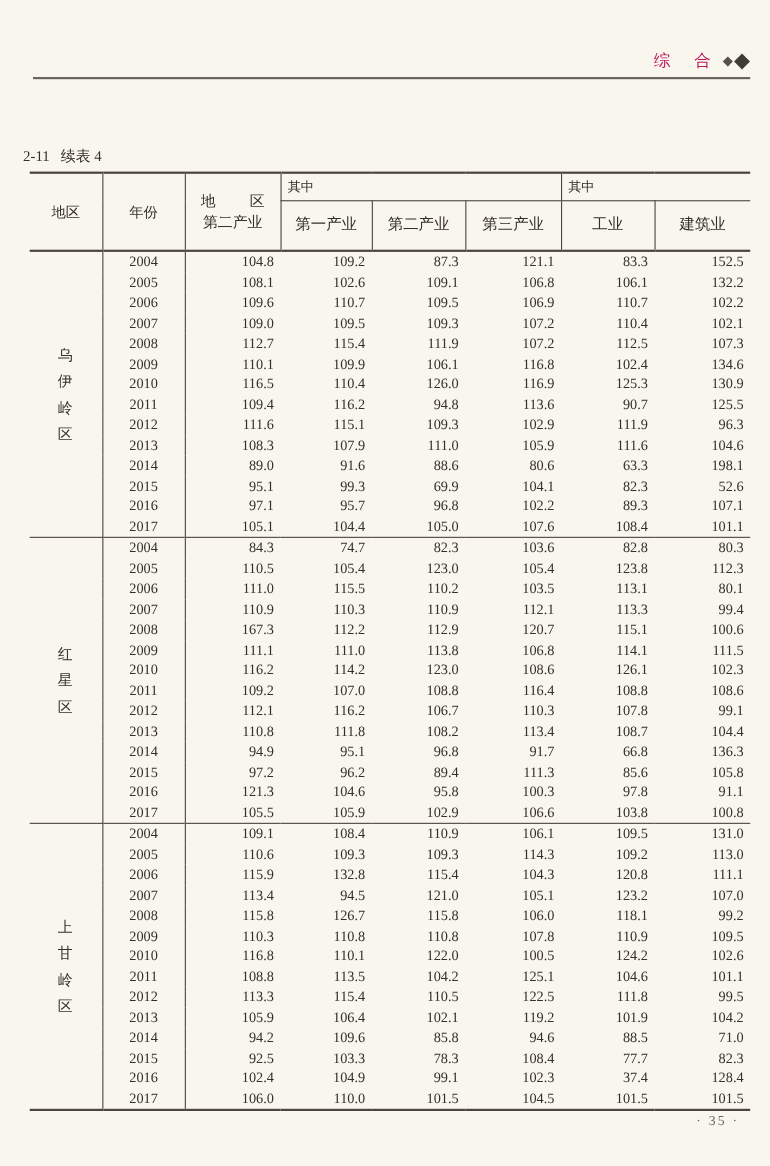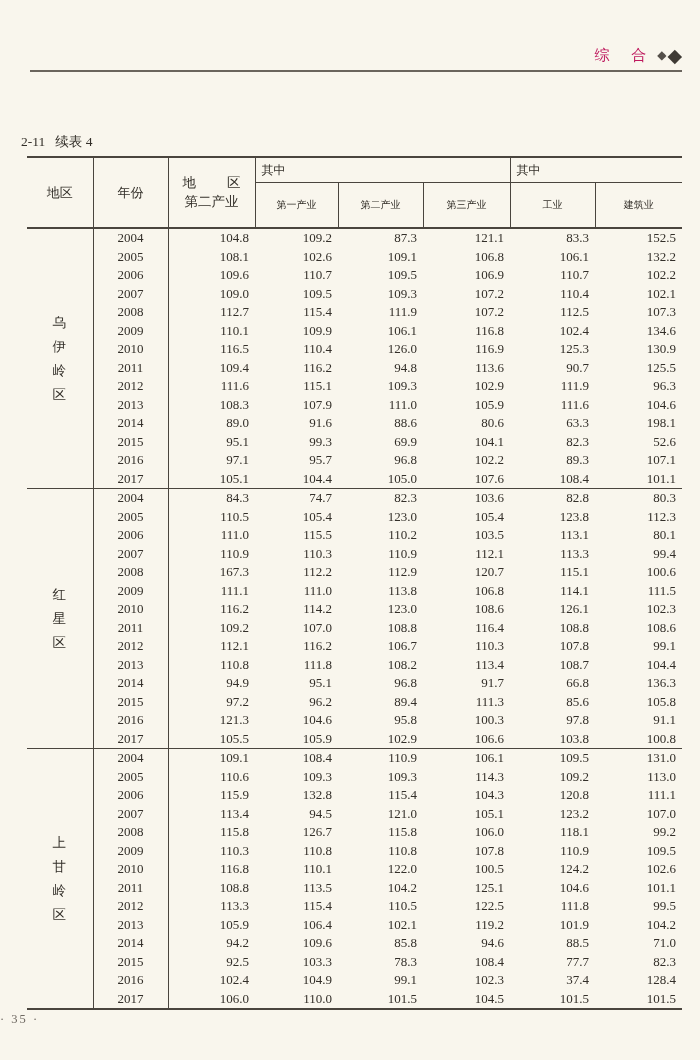--- a/index.html
+++ b/index.html
@@ -30,37 +30,37 @@
   
   .table-wrap{position:absolute;top:156px;left:27px;width:655px;}
   table{border-collapse:collapse;table-layout:fixed;width:655px;font-size:13px;}
   th,td{padding:0;font-weight:normal;line-height:1.05;overflow:hidden;}
 
   thead tr.h1 th{height:24px;border-top:2px solid var(--line);}
   thead tr.h2 th{height:44px;}
   th.rowspan2{border-top:2px solid var(--line);border-bottom:2px solid var(--line);text-align:center;vertical-align:middle;}
   th.b-right{border-right:1px solid var(--line);}
   th.h-among{text-align:left;vertical-align:middle;padding-left:6px;border-bottom:1px solid var(--line);font-size:12px;}
-  th.h-sub{border-bottom:2px solid var(--line);text-align:center;vertical-align:middle;font-size:10px;}
+  th.h-sub{border-bottom:2px solid var(--line);text-align:center;vertical-align:middle;font-size:14px;}
 
   .gdp-inner{display:inline-block;width:58px;text-align:center;font-size:13.5px;}
   .gdp-l1{display:flex;justify-content:space-between;margin-bottom:4px;}
 
   tbody td{height:18.5px;vertical-align:middle;}
   td.year-cell{text-align:center;border-right:1px solid var(--line);margin-top:20px;}
   td.num-cell{text-align:right;padding-right:6px;}
   td.region-cell{border-right:1px solid var(--line);border-bottom:1px solid var(--line);text-align:center;vertical-align:middle;}
   td.region-cell.last{border-bottom:2px solid var(--line);}
   .region-vertical{display:inline-block;font-size:13.5px;letter-spacing:1px;}
   .region-vertical div{height:24px;line-height:24px;}
   tr.block-start td{border-top:1px solid var(--line);}
   tbody tr.final td{border-bottom:2px solid var(--line);}
 
   
-  .pagenum{position:absolute;top:1012px;left:0;width:672px;text-align:left;font-size:12.5px;color:var(--soft);letter-spacing:2px;}
+  .pagenum{position:absolute;top:1012px;left:0;width:672px;text-align:right;font-size:12.5px;color:var(--soft);letter-spacing:2px;}
 </style>
 </head>
 <body>
 
 <div class="topbar">
   <span class="head-text">综 合</span><span class="dia-small">◆</span><span class="dia-big">◆</span>
 </div>
 <div class="toprule"></div>
 
 <div class="caption">

